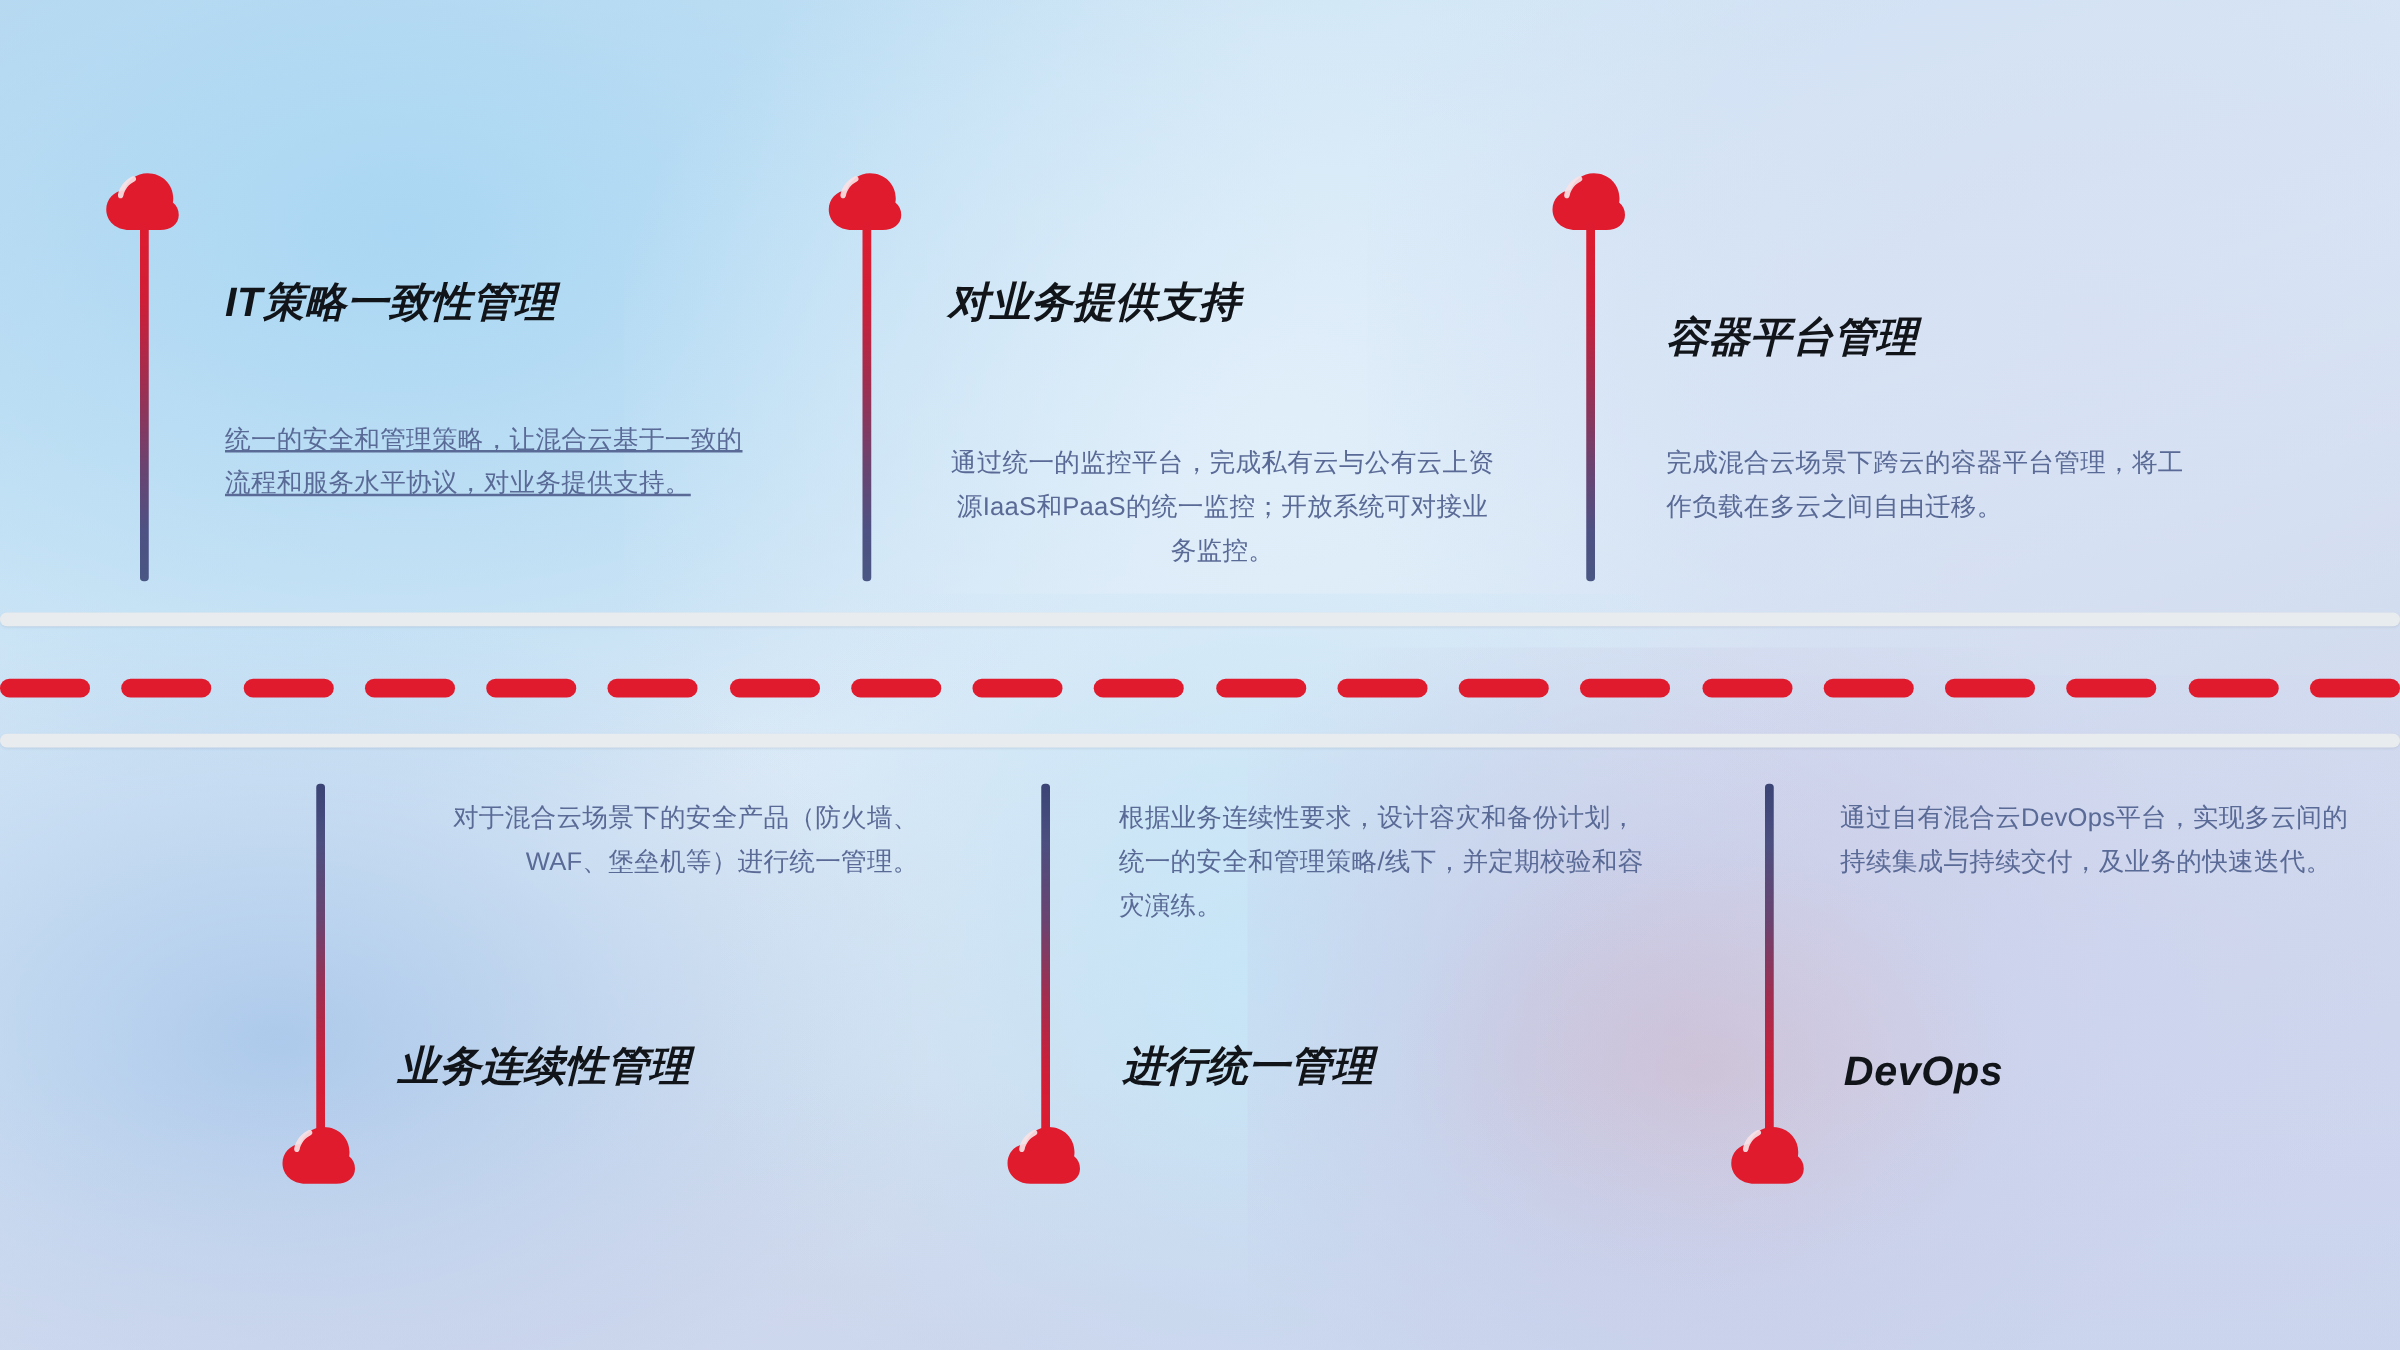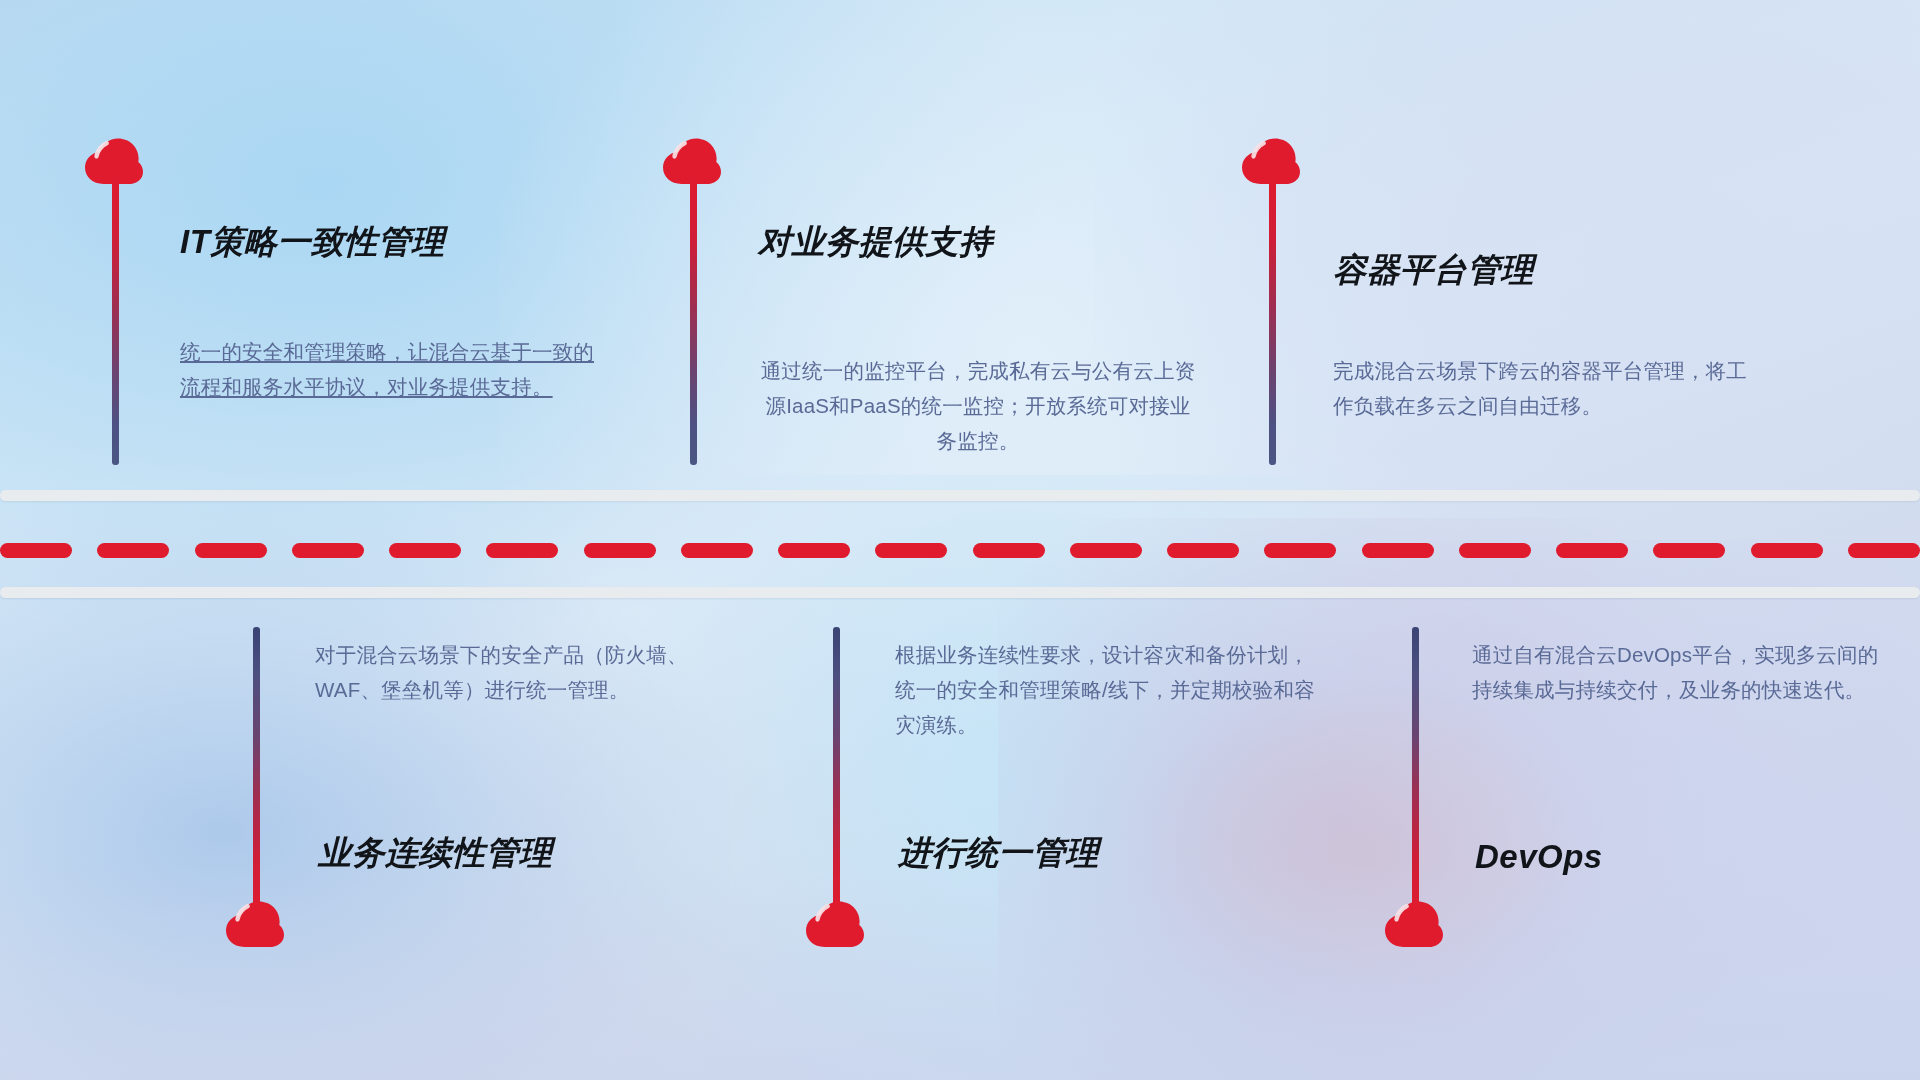--- a/index.html
+++ b/index.html
@@ -166,21 +166,21 @@
       <path d="M24.5 10.2c-4.6 2.3-7.7 6.3-8.8 11.3-.3 1.5-1.5 2.4-2.7 2.1-1.2-.3-1.9-1.6-1.6-3.1 1.4-6.3 5.4-11.4 11.2-14.3 1.2-.6 2.6-.2 3.1 1 .5 1.2 0 2.5-1.2 3Z" fill="#f7e2e6" opacity=".92"></path>
     </svg>
   </div>
   <div class="stem down" style="left:1269px;top:175px;height:290px;"></div>
   <div class="heading" style="left:1333px;top:225px;margin-top:28px;">容器平台管理</div>
   <div class="body w1" style="left:1333px;top:353px;">完成混合云场景下跨云的容器平台管理，将工作负载在多云之间自由迁移。</div>
 </div>
 
 <div class="col" style="left:0;top:0;">
   <div class="stem up" style="left:253px;top:627px;height:290px;"></div>
-  <div class="body w1" style="left:315px;top:637px;">对于混合云场景下的安全产品（防火墙、WAF、堡垒机等）进行统一管理。</div>
+  <div class="body w1" style="left:315px;top:637px;text-align:right;">对于混合云场景下的安全产品（防火墙、WAF、堡垒机等）进行统一管理。</div>
   <div class="heading" style="left:318px;top:836px;">业务连续性管理</div>
   <div class="cloud" style="left:224px;top:898px;">
     <svg viewBox="0 0 62 50" xmlns="http://www.w3.org/2000/svg">
       <path d="M20.5 49C9.7 49 2 41.9 2 32.6c0-8.3 6.2-14.9 14.4-15.7C18.9 9.1 26.3 3.5 35 3.5c11.6 0 20.6 8.7 20.6 20.1 0 1.2-.1 2.3-.3 3.4 3.1 2.5 4.7 6 4.7 9.9C60 44.1 53.6 49 45.2 49Z" fill="#e01b2e"></path>
       <path d="M24.5 10.2c-4.6 2.3-7.7 6.3-8.8 11.3-.3 1.5-1.5 2.4-2.7 2.1-1.2-.3-1.9-1.6-1.6-3.1 1.4-6.3 5.4-11.4 11.2-14.3 1.2-.6 2.6-.2 3.1 1 .5 1.2 0 2.5-1.2 3Z" fill="#f7e2e6" opacity=".92"></path>
     </svg>
   </div>
 </div>
 
 <div class="col" style="left:0;top:0;">

